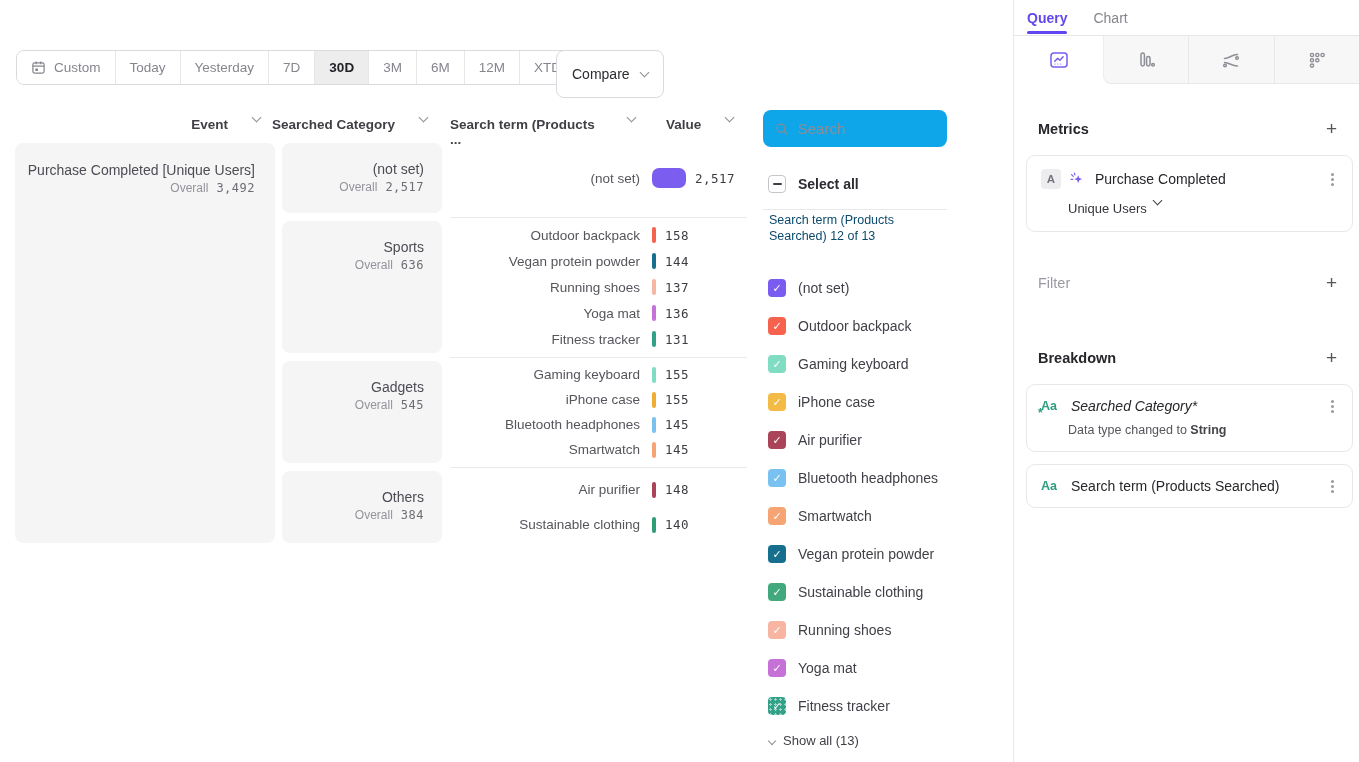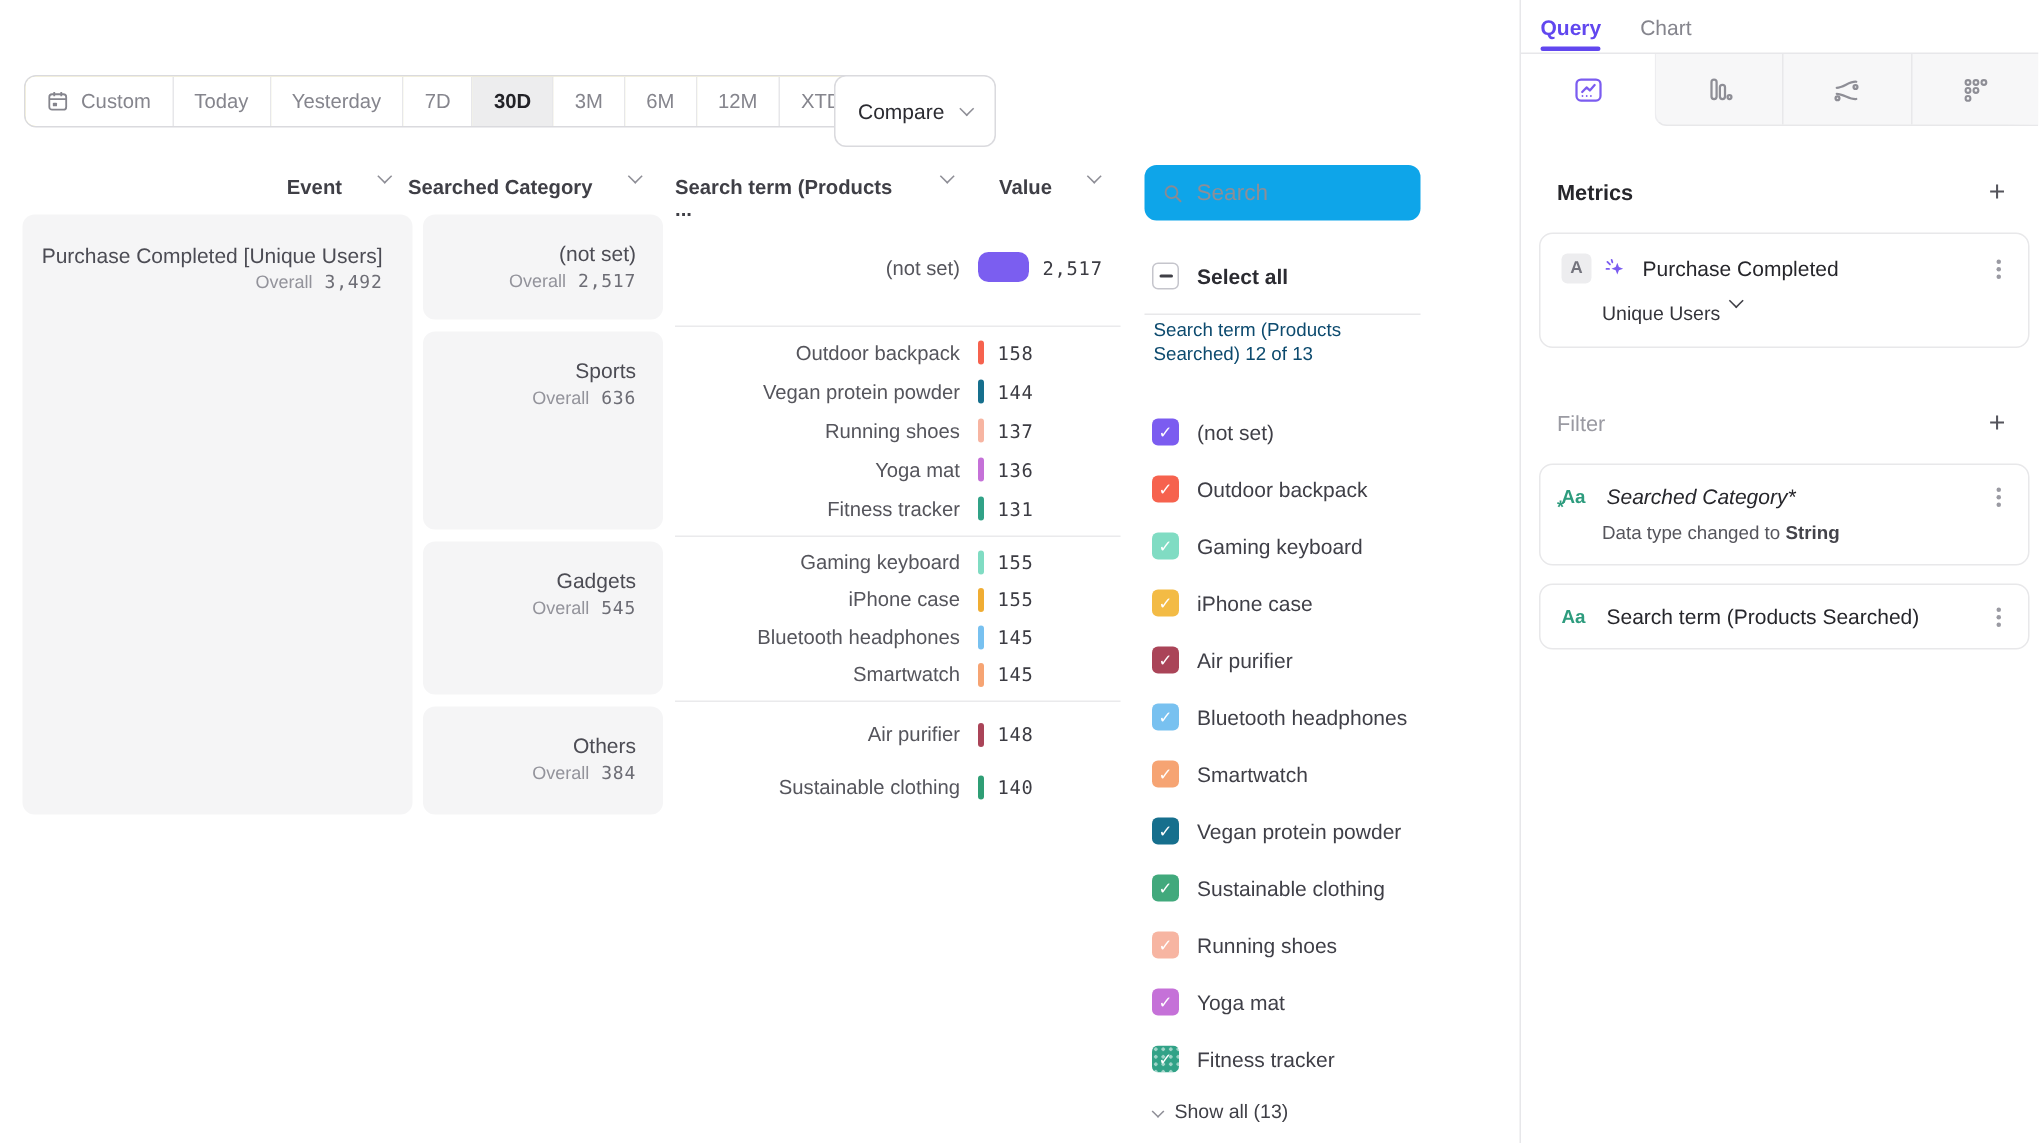--- a/index.html
+++ b/index.html
@@ -476,20 +476,24 @@
         <span>Unique Users</span>
           <i class="chev dark"></i>
       </div>
     </div>
 
     <div class="qp-head mt-filter">
       <span class="qh gray">Filter</span>
       <span class="plus"></span>
     </div>
 
+    <div class="qp-head mt-breakdown">
+      <span class="qh dark">Breakdown</span>
+      <span class="plus"></span>
+    </div>
 
     <div class="card">
       <div class="card-row">
         <span class="aa modified">Aa</span>
         <span class="card-title italic">Searched Category*</span>
         <span class="kebab"></span>
       </div>
       <div class="bd-note">
         <span>Data type changed to </span><b>String</b>
       </div>

